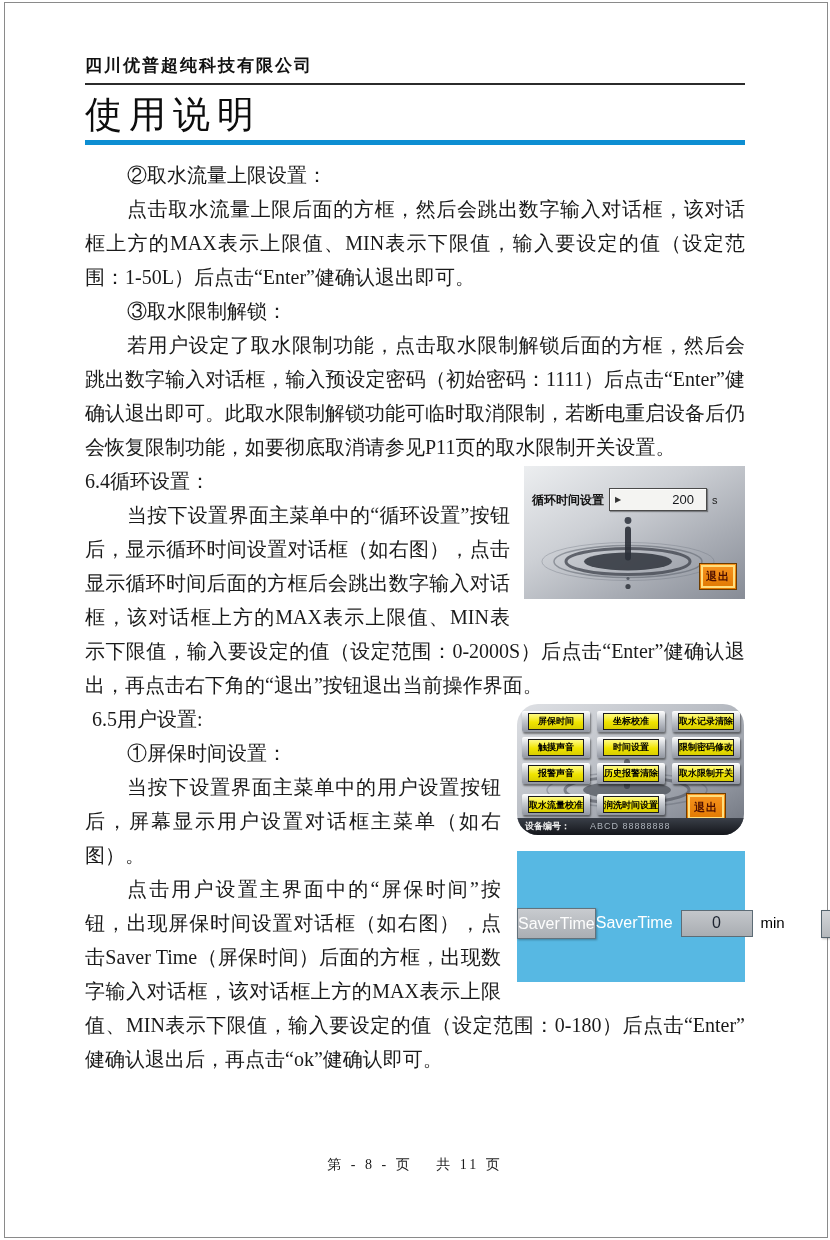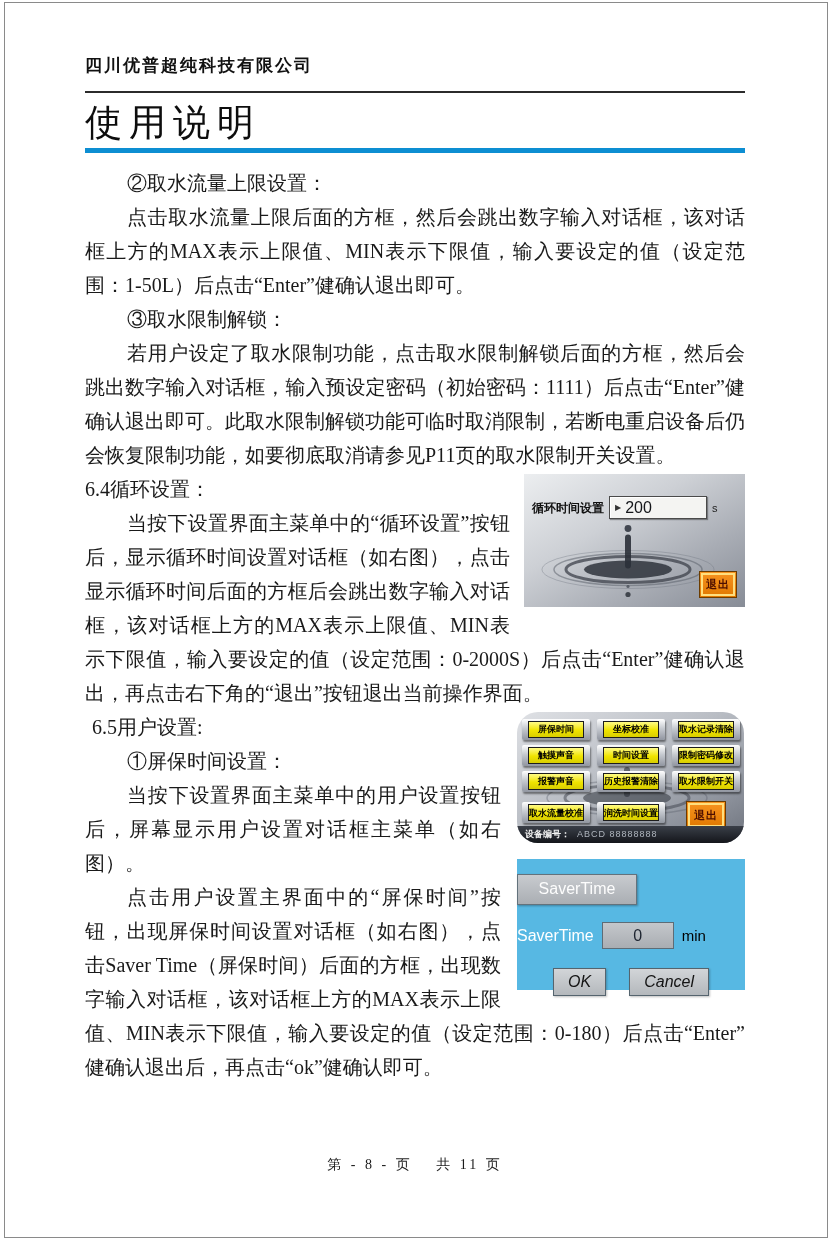--- a/index.html
+++ b/index.html
@@ -1,42 +1,42 @@
 <!DOCTYPE html>
 <html lang="zh"><head>
 <meta charset="utf-8">
 <style>
   html,body{margin:0;padding:0;background:#fff;}
   #page{position:relative;width:830px;height:1240px;background:#ffffff;overflow:hidden;
         font-family:"Liberation Serif","DejaVu Serif",serif;color:#1c1c1c;}
   .page-border{position:absolute;left:4px;top:2px;right:2px;bottom:2px;border:1px solid #8a8a8a;pointer-events:none;}
   .content{position:absolute;left:85px;top:54px;width:660px;}
   .company{font-family:"Liberation Sans","DejaVu Sans",sans-serif;font-weight:bold;font-size:17px;
-           letter-spacing:2px;color:#111;padding-bottom:14px;border-bottom:2px solid #2b2b2b;}
+           letter-spacing:2px;color:#111;padding-bottom:6px;border-bottom:2px solid #2b2b2b;}
   .doc-title{font-size:37px;letter-spacing:7px;color:#0d0d0d;margin-top:9px;line-height:1.15;font-weight:normal;}
   .blue-rule{height:5px;margin-top:3px;}
   .body-text{margin-top:13px;font-size:20px;line-height:34px;text-align:justify;color:#1a1a1a;}
   .body-text p{margin:0;}
   .ind{text-indent:2.1em;}
   .ind-sm{padding-left:0.35em;}
 
   
   .fig-right{float:right;margin:2px 0 10px 14px;}
   .fig-right2{float:right;margin:2px 0 10px 16px;}
 
   
   .shot1{position:relative;width:221px;height:133px;overflow:hidden;
          background:linear-gradient(150deg,#eceef0 0%,#cdd0d5 38%,#a8acb4 70%,#878c96 100%);
          font-family:"Liberation Sans","DejaVu Sans",sans-serif;}
   .shot1-row{position:absolute;left:8px;top:17px;display:flex;align-items:center;gap:5px;}
   .shot1-label{font-size:12px;font-weight:bold;color:#101010;}
   .shot1-input{display:flex;align-items:center;width:96px;height:21px;background:#f4f4f2;
                border:1px solid #4a4a4a;box-shadow:inset 1px 1px 0 #fff, 1px 1px 1px rgba(0,0,0,.35);}
   .shot1-arrow{font-size:8px;color:#333;margin:0 4px 0 5px;}
-  .shot1-value{flex:1;text-align:left;font-size:16px;color:#14161a;padding-right:12px;}
+  .shot1-value{flex:1;text-align:right;font-size:13px;color:#14161a;padding-right:12px;}
   .shot1-unit{font-size:11px;color:#222;}
   .btn-exit{position:absolute;right:8px;bottom:9px;width:36px;height:25px;
             background:linear-gradient(#f89420,#e07800);border:1px solid #6b3c00;
             outline:2px solid #ffdf7e;outline-offset:-4px;
             color:#4d0f00;font-size:11px;font-weight:bold;display:flex;align-items:center;justify-content:center;
             font-family:"Liberation Sans","DejaVu Sans",sans-serif;letter-spacing:1px;}
   .ripple{position:absolute;left:0;top:0;width:100%;height:100%;}
 
   
   .shot2{position:relative;width:227px;height:131px;overflow:hidden;
@@ -46,28 +46,28 @@
               display:grid;grid-template-columns:1fr 1fr 1fr;grid-template-rows:1fr 1fr 1fr 1fr;
               column-gap:7px;row-gap:5px;}
   .btn3d{align-self:center;justify-self:stretch;background:linear-gradient(#ffffff,#c6cad0 45%,#9196a0);
          padding:2px 6px;border-radius:2px;box-shadow:1px 2px 2px rgba(0,0,0,.45);}
   .btn3d .face{display:flex;align-items:center;justify-content:center;height:15px;
                background:linear-gradient(#fffb86,#f0e400 55%,#d9ce00);border:1px solid #1c1c1c;
                font-size:9px;font-weight:bold;color:#000;white-space:nowrap;}
   .cell-exit{align-self:center;justify-self:center;margin-top:4px;}
   .btn-exit2{position:static;width:38px;height:26px;}
   .shot2-strip{position:absolute;left:0;right:0;bottom:0;height:17px;
-               background:linear-gradient(#3a3f48,#14161b);display:flex;align-items:center;padding:0 8px;gap:7px;}
+               background:linear-gradient(#3a3f48,#14161b);display:flex;align-items:center;padding:0 8px;gap:20px;}
   .dev-label{font-size:9px;font-weight:bold;color:#f2f2f2;}
   .dev-value{font-size:9px;color:#aeb4bc;letter-spacing:1px;}
 
   
   .shot3{position:relative;width:228px;height:131px;margin-top:16px;
          font-family:"Liberation Sans","DejaVu Sans",sans-serif;
-         display:flex;flex-direction:column;align-items:flex-start;}
+         display:flex;flex-direction:row;align-items:center;}
   .shot3-title{margin-top:15px;width:118px;height:29px;background:linear-gradient(#c8cbcf,#aaaeb3);
                border:1px solid #63727c;box-shadow:1px 1px 2px rgba(0,0,0,.3);
                display:flex;align-items:center;justify-content:center;color:#fdfdfd;font-size:16px;}
   .shot3-mid{margin-top:14px;display:flex;align-items:center;gap:8px;}
   .shot3-label{color:#ffffff;font-size:16px;}
   .shot3-input{width:70px;height:25px;background:linear-gradient(#c4c7cb,#a9adb2);border:1px solid #5d6c76;
                display:flex;align-items:center;justify-content:center;color:#1d2430;font-size:16px;}
   .shot3-unit{color:#000000;font-size:15px;}
   .shot3-btns{margin-top:15px;width:100%;display:flex;justify-content:space-between;padding:0 36px;box-sizing:border-box;font-style:italic;}
   .shot3-btn{height:26px;background:linear-gradient(#d2d5d8,#b4b8bc);border:1px solid #55646e;

